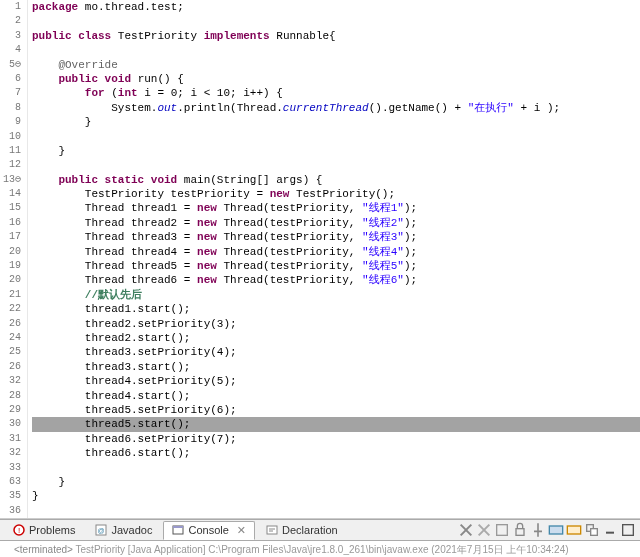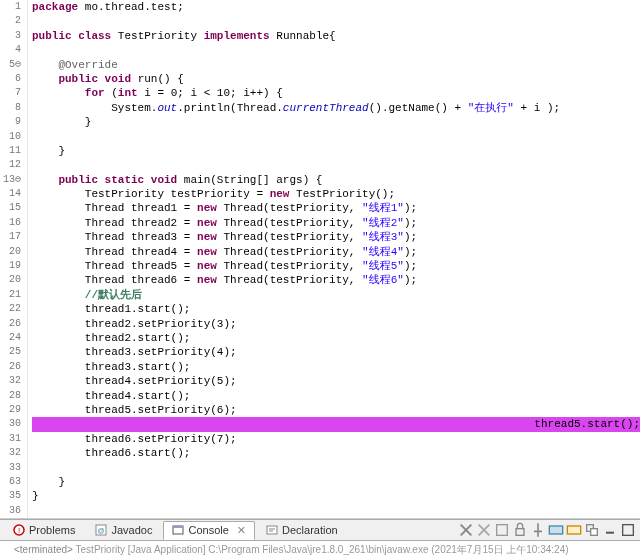--- a/index.html
+++ b/index.html
@@ -2,21 +2,21 @@
 <html><head>
 <meta charset="utf-8">
 <style>
   * { margin: 0; padding: 0; box-sizing: border-box; }
   body { font-family: Consolas, "Courier New", monospace; font-size: 11px; background: #fff; color: #000; }
   .editor { display: flex; border-bottom: 1px solid #ccc; }
   .gutter { width: 28px; background: #fff; text-align: right; color: #787878; font-size: 10px; padding-right: 6px; user-select: none; border-right: 1px solid #e8e8e8; }
   .gutter .gl { height: 14.4px; line-height: 14.4px; }
   .code { flex: 1; padding-left: 4px; white-space: pre; }
   .code .cl { height: 14.4px; line-height: 14.4px; }
-  .hl-line { background: #d946ef; text-align: right; }
+  .hl-line { background: #a3a3a3; }
   .kw { color: #7f0055; font-weight: bold; }
   .str { color: #2a00ff; }
   .com { color: #3f7f5f; font-weight: bold; }
   .ann { color: #646464; }
   .fld { color: #0000c0; font-style: italic; }
   .bottom-tabs { display: flex; align-items: center; border-top: 1px solid #aaa; border-bottom: 1px solid #aaa; background: #f0f0f0; height: 22px; font-family: Tahoma, sans-serif; font-size: 11px; padding: 0 4px; gap: 2px; }
   .tab { padding: 2px 8px; display: flex; align-items: center; gap: 4px; color: #333; border: 1px solid transparent; border-radius: 2px 2px 0 0; }
   .tab.active { background: #fff; border: 1px solid #aaa; border-bottom-color: #fff; }
   .tab-icon { width: 12px; height: 12px; display: inline-block; }
   .toolbar-right { margin-left: auto; display: flex; gap: 2px; }

